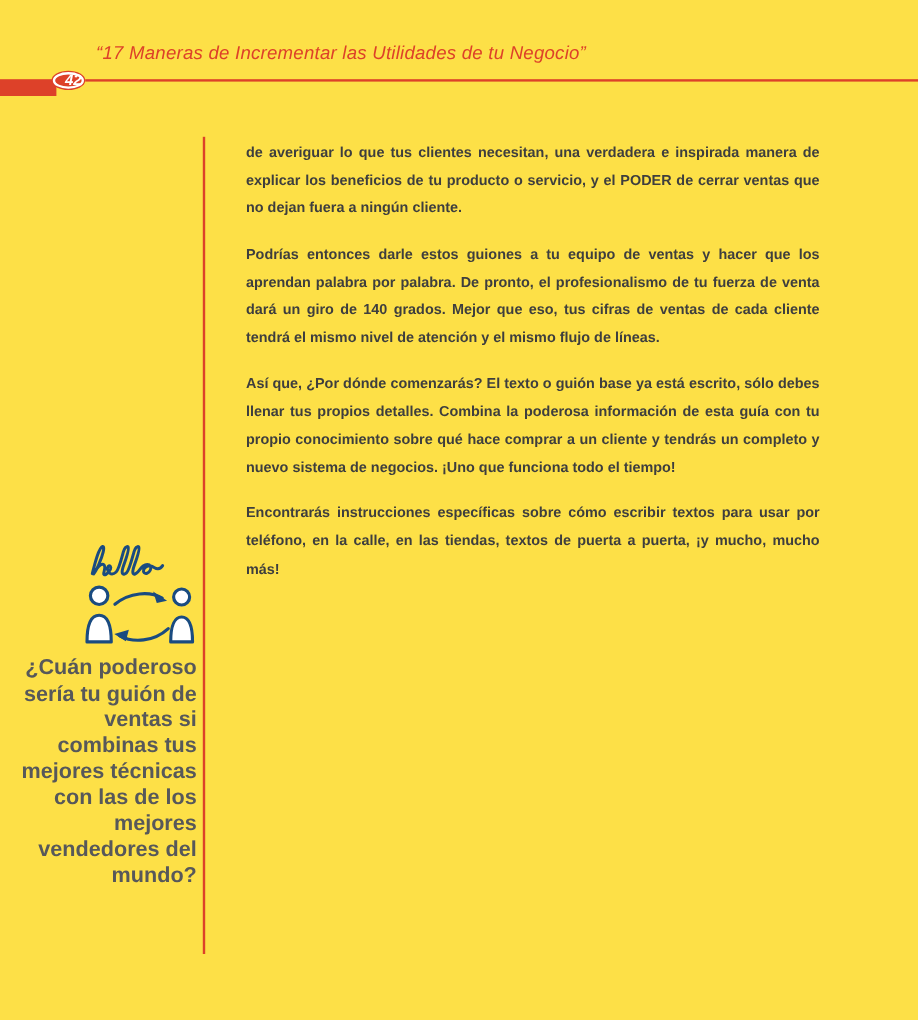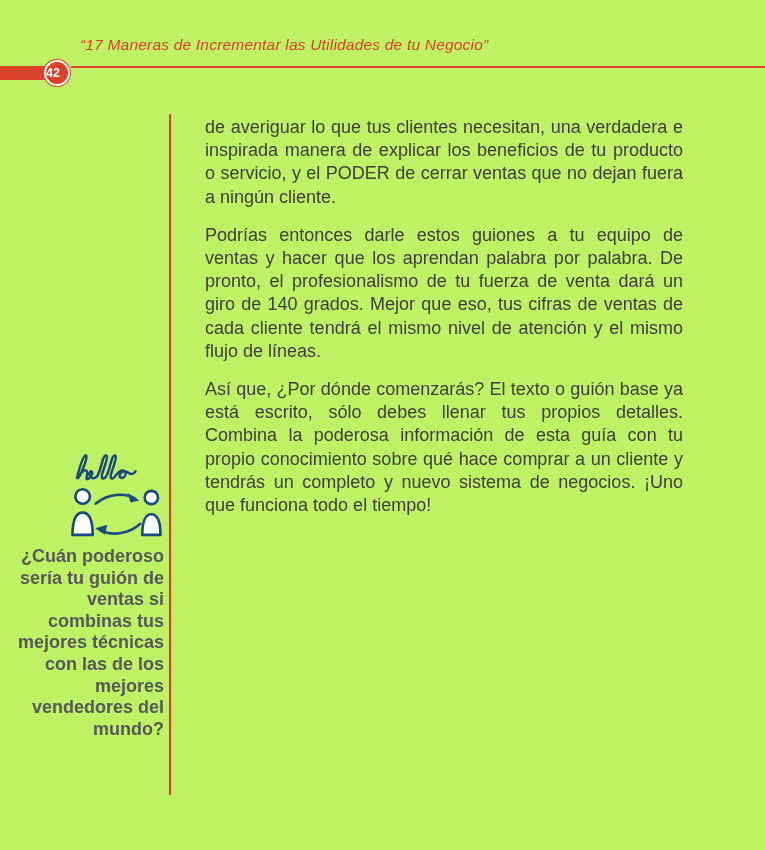--- a/index.html
+++ b/index.html
@@ -5,47 +5,48 @@
   :root{
     --accent-red:#DD4129;
     --body-text:#3E3E3E;
     --quote-text:#57585A;
     --illustration-blue:#1A4B80;
   }
   html,body{margin:0;padding:0;background:#ffffff;}
   .page{
     position:relative;
     width:765px;height:850px;
-    background:#bef264;
+    background:#fde047;
     overflow:hidden;
     font-family:"Liberation Sans", sans-serif;
   }
   .header-title{
     position:absolute;left:80px;top:36px;
     font-size:15.5px;font-style:italic;font-weight:500;
     letter-spacing:.2px;
     color:var(--accent-red);
     white-space:nowrap;
   }
   .header-rule{
     position:absolute;left:71px;top:66px;width:694px;height:2px;
     background:var(--accent-red);
   }
   .header-bar{
     position:absolute;left:0;top:66px;width:47px;height:14px;
     background:var(--accent-red);
   }
   .page-badge{
-    position:absolute;left:44px;top:60px;width:26px;height:26px;
+    position:absolute;left:44px;top:60px;width:26px;height:14px;
     box-sizing:border-box;
     background:var(--accent-red);
     border:2px solid #ffffff;
     border-radius:50%;
-    display:flex;align-items:center;justify-content:flex-start;
+    display:flex;align-items:center;justify-content:flex-end;
     box-shadow:0 0 0 1px var(--accent-red);
+    font-style:italic;
   }
   .page-badge span{
     color:#ffffff;font-size:12.5px;font-weight:bold;line-height:1;
   }
   .v-divider{
     position:absolute;left:169px;top:114px;width:2px;height:681px;
     background:var(--accent-red);
   }
   .illustration{
     position:absolute;left:68px;top:450px;width:102px;height:93px;
@@ -69,23 +70,24 @@
     position:absolute;left:14px;top:546px;width:150px;
     text-align:right;
     font-size:18px;font-weight:bold;line-height:21.6px;
     color:var(--quote-text);
   }
   .body-col{
     position:absolute;left:205px;top:116px;width:478px;
   }
   .body-col p{
     margin:0 0 15px 0;
-    font-size:18px;line-height:23.2px;
+    font-size:12px;line-height:23.2px;
     text-align:justify;
     color:var(--body-text);
+    font-weight:bold;
   }
 </style>
 </head>
 <body>
 
 <div class="page">
 
   <div class="header-title">“17 Maneras de Incrementar las Utilidades de tu Negocio”</div>
 
   <div class="header-rule"></div>
@@ -137,15 +139,16 @@
       </g>
     </svg>
 
     <div class="pull-quote">¿Cuán poderoso sería tu guión de ventas si combinas tus mejores técnicas con las de los mejores vendedores del mundo?</div>
   </aside>
 
   <main class="body-col">
     <p>de averiguar lo que tus clientes necesitan, una verdadera e inspirada manera de explicar los beneficios de tu producto o servicio, y el PODER de cerrar ventas que no dejan fuera a ningún cliente.</p>
     <p>Podrías entonces darle estos guiones a tu equipo de ventas y hacer que los aprendan palabra por palabra. De pronto, el profesionalismo de tu fuerza de venta dará un giro de 140 grados. Mejor que eso, tus cifras de ventas de cada cliente tendrá el mismo nivel de atención y el mismo flujo de líneas.</p>
     <p>Así que, ¿Por dónde comenzarás? El texto o guión base ya está escrito, sólo debes llenar tus propios detalles.  Combina la poderosa información de esta guía con tu propio conocimiento sobre qué hace comprar a un cliente y tendrás un completo y nuevo sistema de negocios. ¡Uno que funciona todo el tiempo!</p>
+    <p>Encontrarás instrucciones específicas sobre cómo escribir textos para usar por teléfono, en la calle, en las tiendas, textos de puerta a puerta, ¡y mucho, mucho más!</p>
   </main>
 
 </div>
 
 </body></html>

